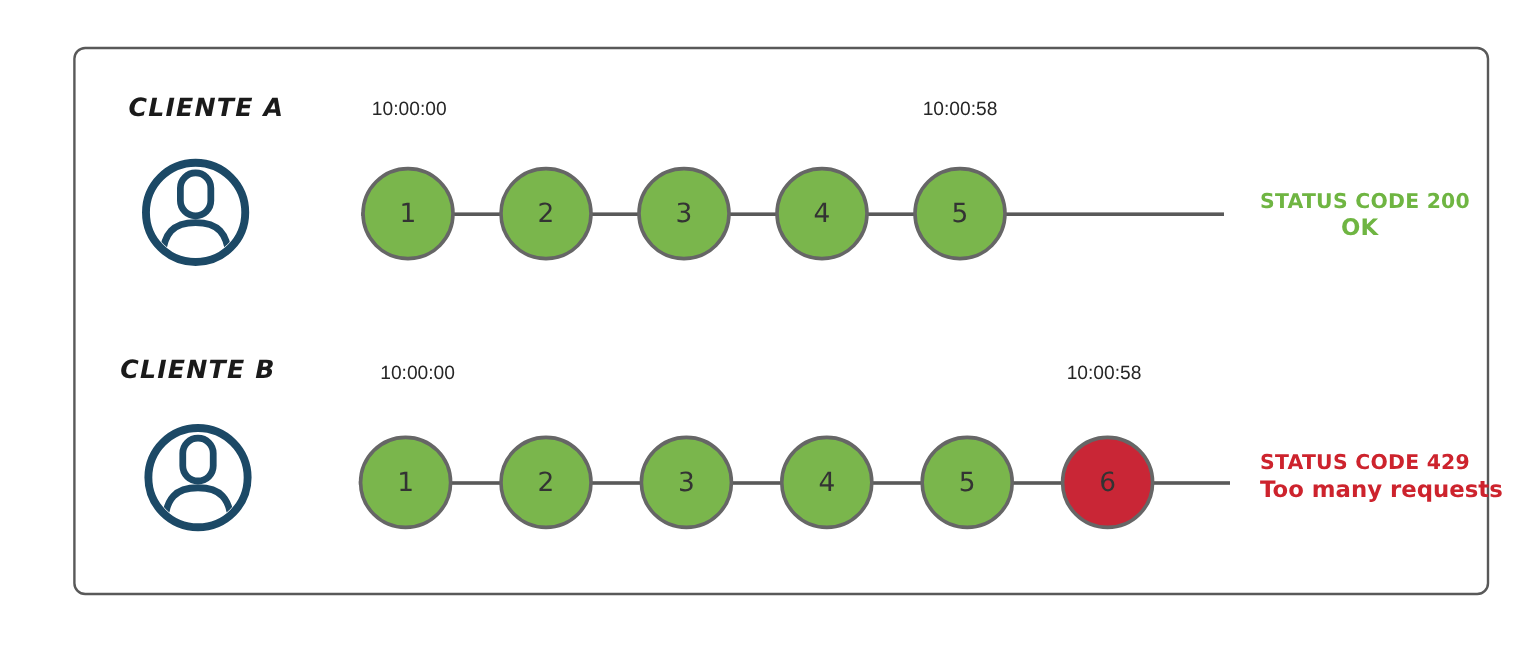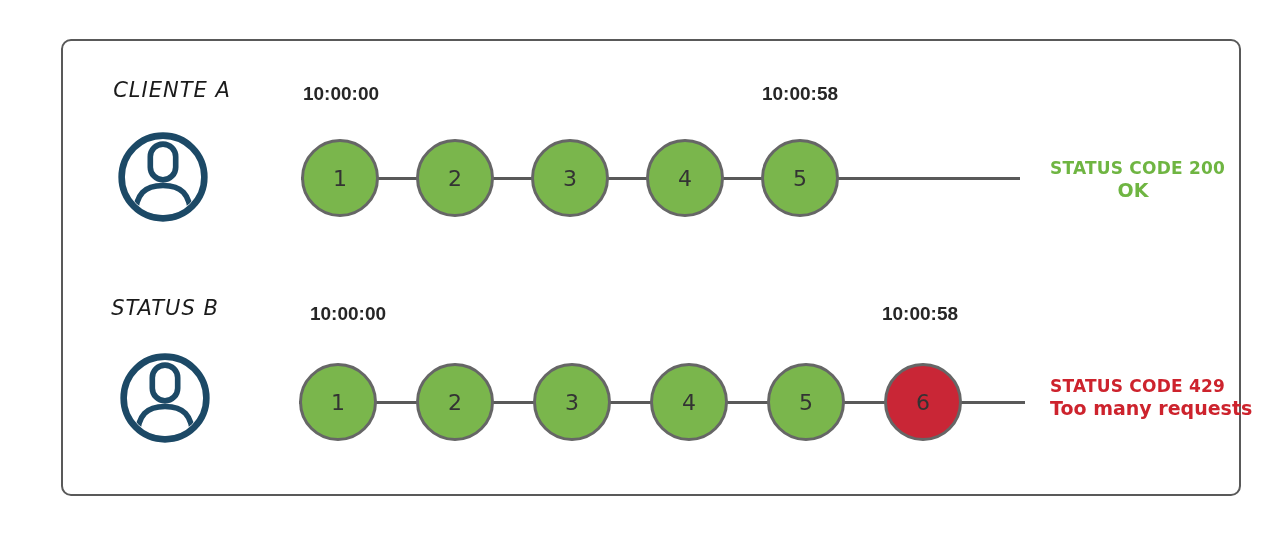--- a/index.html
+++ b/index.html
@@ -25,33 +25,33 @@
     border-radius: 10px;
     background: #ffffff;
     box-sizing: border-box;
   }
   .client-label {
     position: absolute;
     width: 170px;
     text-align: center;
     font-family: "DejaVu Sans", sans-serif;
     font-style: italic;
-    font-weight: normal;
+    font-weight: bold;
     font-size: 21px;
     letter-spacing: 1px;
     color: var(--label-text);
     white-space: nowrap;
   }
   .timestamp {
     position: absolute;
     width: 92px;
     text-align: center;
     font-family: "Liberation Sans", sans-serif;
-    font-weight: bold;
-    font-size: 19px;
+    font-weight: normal;
+    font-size: 16px;
     color: var(--timestamp-text);
     white-space: nowrap;
   }
   .user-icon {
     position: absolute;
     width: 94px;
     height: 94px;
     color: var(--icon-navy);
   }
   .timeline {
@@ -138,21 +138,21 @@
       <div class="node" data-state="ok">4</div>
       <div class="node" data-state="ok">5</div>
     </div>
   </div>
 
   <div class="status status-ok" style="left:1026px; top:158px;">
     <div class="status-line">STATUS CODE 200</div>
     <div class="status-msg">OK</div>
   </div>
 
-  <div class="client-label" style="left:80px; top:296px;">STATUS B</div>
+  <div class="client-label" style="left:80px; top:296px;">CLIENTE B</div>
 
   <svg class="user-icon" style="left:118px; top:351px;" viewBox="0 0 100 100">
     <defs>
         <clipPath id="clipB">
           <circle cx="50" cy="50" r="40"></circle>
         </clipPath>
       </defs>
     <circle cx="50" cy="50" r="44" fill="none" stroke="currentColor" stroke-width="7"></circle>
     <g clip-path="url(#clipB)">
       <path d="M20 97 C20 66 32 59 50 59 C68 59 80 66 80 97 Z" fill="#ffffff" stroke="currentColor" stroke-width="6"></path>

